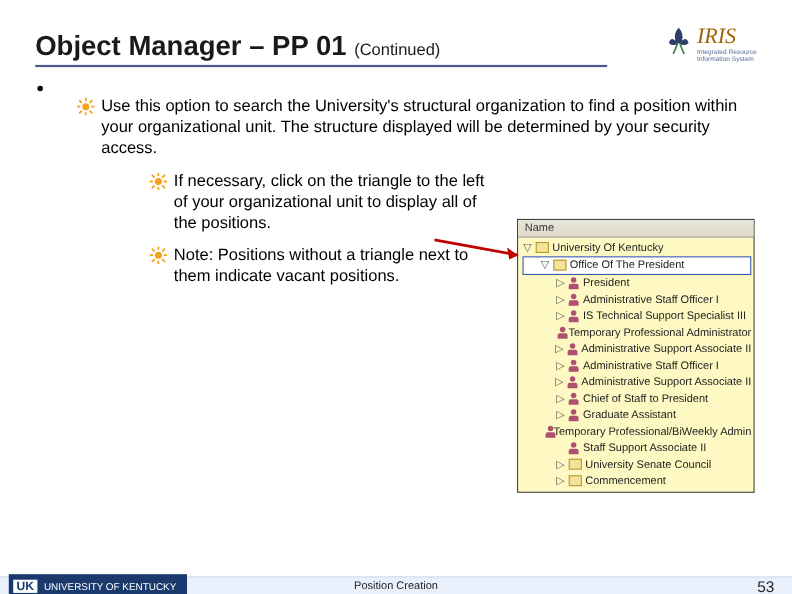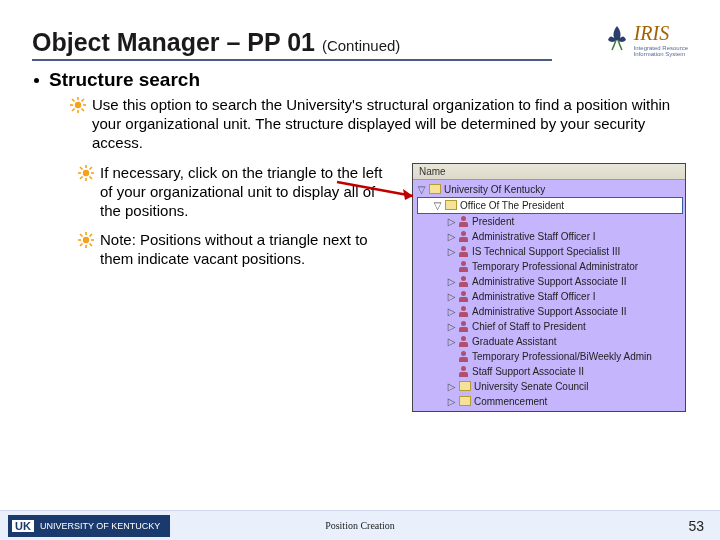--- a/index.html
+++ b/index.html
@@ -70,26 +70,27 @@
   .l2-row { display: flex; gap: 22px; align-items: flex-start; justify-content: flex-end; }
   .l2-text {
     font-size: 15px;
     color: #000;
     line-height: 1.28;
   }
   .l2-text.narrow { width: 290px; }
   .note-u { }
   .tree-shot {
     border: 1px solid #444;
-    background: #c4b5fd;
-    width: 274px;
+    background: #fef9c3;
+    width: 216px;
     font-family: Tahoma, Verdana, sans-serif;
     font-size: 10px;
     color: #222;
     position: relative;
+    margin-top: 44px;
   }
   .tree-hdr {
     background: linear-gradient(#e8e6d9,#dedaca);
     border-bottom: 1px solid #999;
     padding: 2px 6px;
     font-size: 10px;
     color: #333;
   }
   .tree-body { padding: 2px 2px 2px 4px; }
   .tr { display: flex; align-items: center; gap: 3px; height: 15px; white-space: nowrap; }
@@ -100,39 +101,39 @@
   .pers::before { content:''; position:absolute; top:0; left:2px; width:5px; height:5px; background:#b05070; border-radius:50%;}
   .pers::after { content:''; position:absolute; bottom:0; left:0; width:9px; height:5px; background:#b05070; border-radius:2px 2px 0 0;}
   .arrow {
     position: absolute;
     pointer-events: none;
   }
   .footer {
     position: absolute;
     bottom: 0; left: 0; right: 0;
     background: #e9f0fb;
-    height: 30px;
+    height: 16px;
     border-top: 1px solid #cfd9ec;
     display: flex;
     align-items: center;
     justify-content: space-between;
     padding: 0 16px 0 8px;
   }
   .uk-badge {
     display: flex; align-items: center; gap: 6px;
     background: #1a3a6e;
     color: #fff;
     height: 22px;
     padding: 0 10px 0 4px;
     font-size: 9px;
   }
   .uk-badge .uk { background:#fff; color:#1a3a6e; font-weight:bold; font-size:11px; padding:0 3px;}
   .footer-center {
     position: absolute; left:0; right:0; text-align:center;
-    font-size: 10px; color: #222; font-family: Liberation Serif, serif;
+    font-size: 10px; color: #222;
   }
   .footer-num { font-size: 14px; color: #222; z-index:1;}
 </style>
 </head>
 <body>
 
 <div class="header">
   <div class="title-wrap">
     <div class="title">
       <span>Object Manager – PP 01</span>
@@ -151,21 +152,20 @@
       <div class="txt">IRIS</div>
       <div class="sub">Integrated Resource</div>
       <div class="sub">Information System</div>
     </div>
   </div>
 </div>
 
 <div class="content">
   <div class="l1">
     <span class="dot"></span>
-    <span class="l1-text">Structure search</span>
   </div>
 
   <div class="l2-block">
 
     <div class="l2">
       <span class="sun">
         <svg width="16" height="16" viewBox="0 0 16 16">
             <circle cx="8" cy="8" r="3.2" fill="#f5a11a"></circle>
             <g stroke="#f5a11a" stroke-width="1.6">
               <line x1="8" y1="0" x2="8" y2="3"></line>

